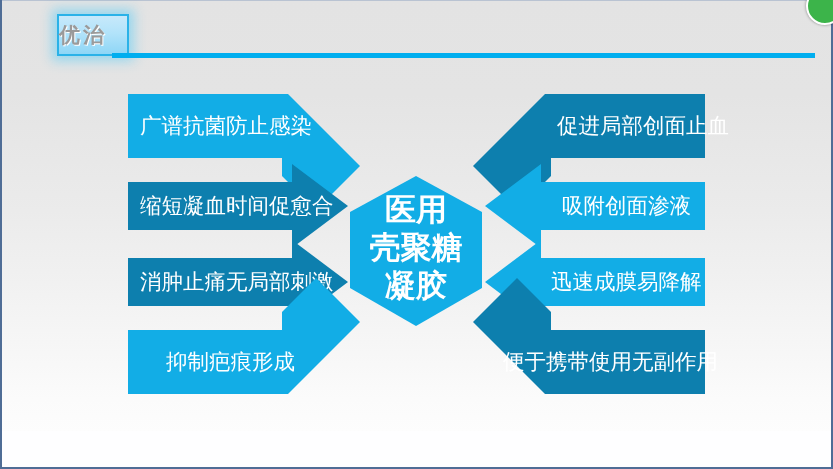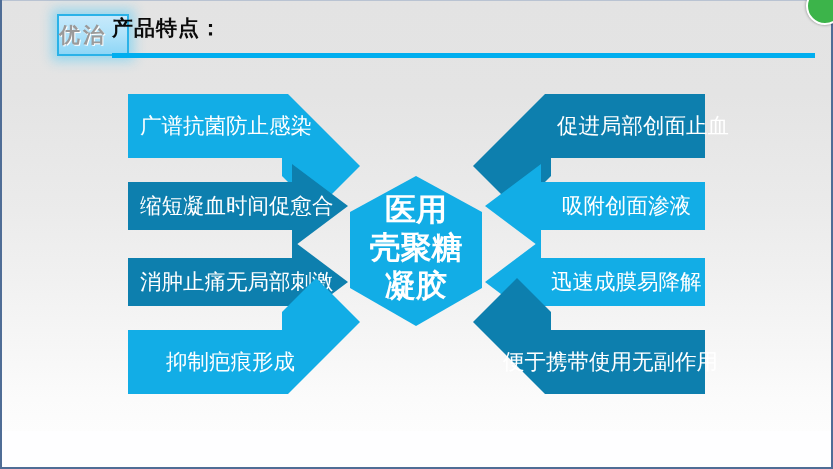--- a/index.html
+++ b/index.html
@@ -128,21 +128,20 @@
   <div class="edge edge-left"></div>
   <div class="edge edge-right"></div>
   <div class="bottom-white"></div>
   <div class="edge edge-bottom"></div>
 
   <div id="rec-indicator" style="background: rgb(60, 180, 74);"></div>
 
   <div id="logo-box">
     <span id="logo-text">优治</span>
   </div>
-  <div id="header-title">产品特点：</div>
   <div id="header-rule" style="background: rgb(0, 174, 239);"></div>
 
   <div id="diagram">
     <svg width="833" height="360" viewBox="0 0 833 360" xmlns="http://www.w3.org/2000/svg">
 
       <g>
         <polygon points="128,26 288,26 360,98 316,142 282,108 282,90 128,90" fill="#12ade6"></polygon>
         <text class="arrow-label" x="140" y="59">广谱抗菌防止感染</text>
       </g>
 

